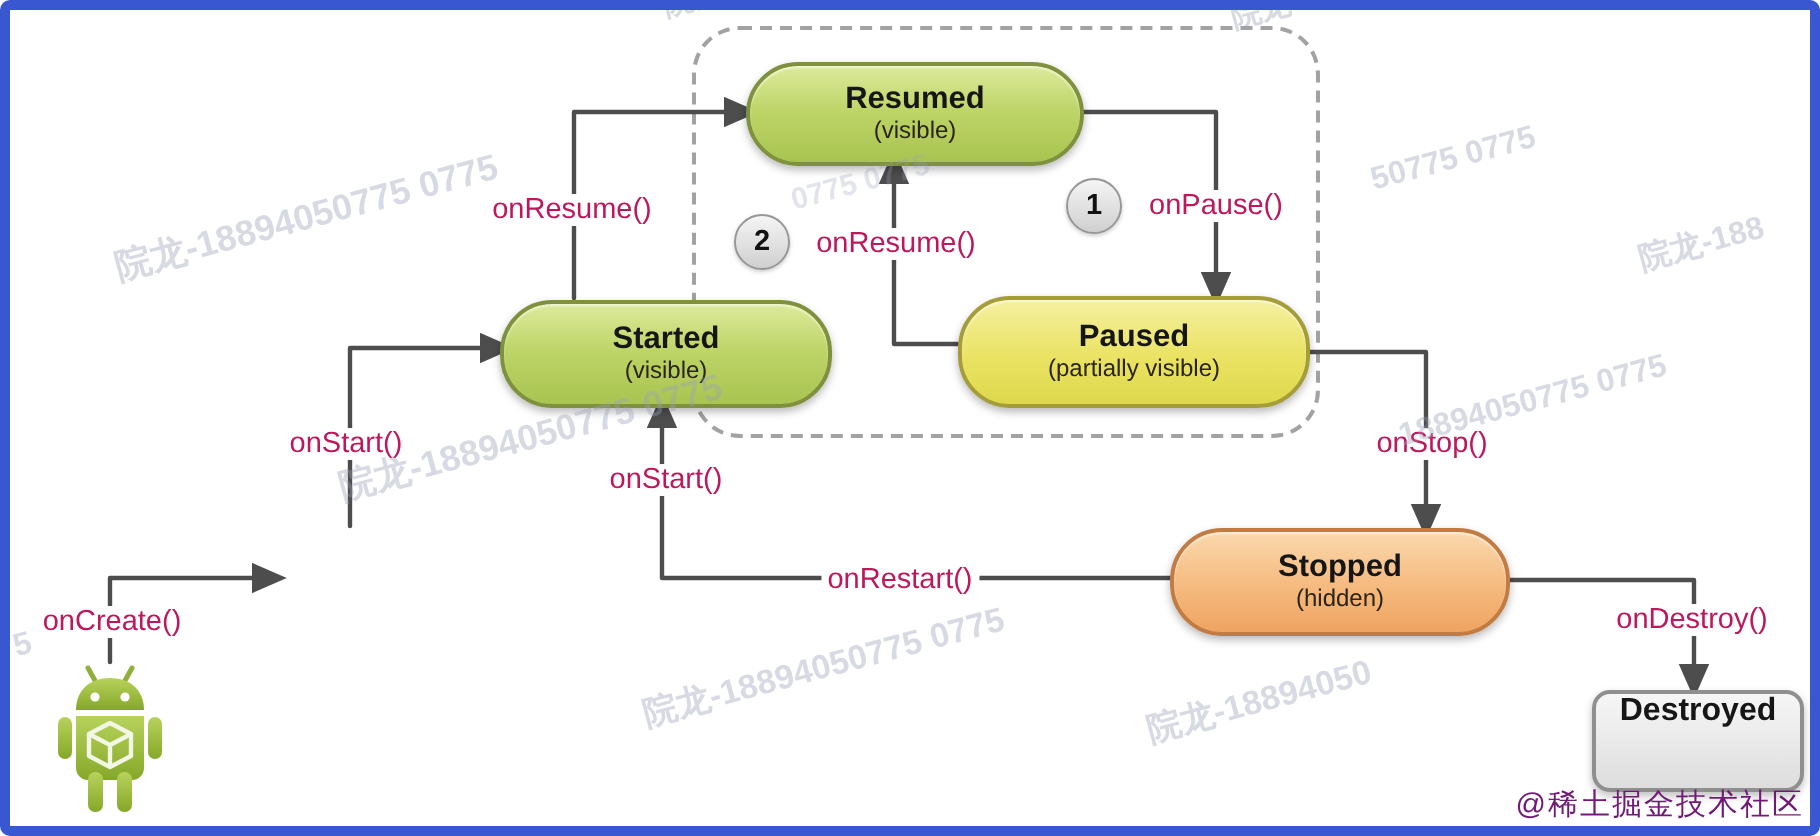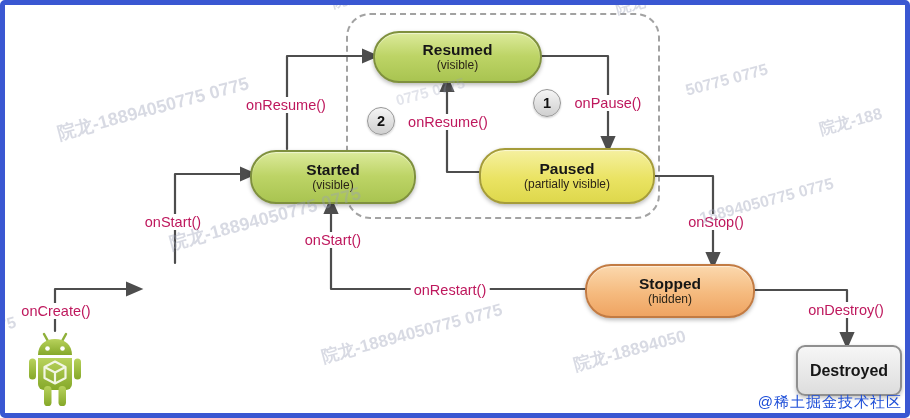--- a/index.html
+++ b/index.html
@@ -15,21 +15,21 @@
   .arrow-layer{position:absolute;left:0;top:0;z-index:3;pointer-events:none;}
   .pill{
     position:absolute;z-index:4;display:flex;flex-direction:column;align-items:center;justify-content:center;
     border-radius:26px;box-shadow:0 2px 4px rgba(0,0,0,.28), inset 0 1px 1px rgba(255,255,255,.55);
     text-align:left;line-height:1.15;
   }
   .pill-green{background:linear-gradient(180deg,#dcea9b 0%,#bdd466 48%,#a9c451 100%);border:2px solid #7f903e;}
   .pill-yellow{background:linear-gradient(180deg,#f5f0a0 0%,#eae363 55%,#ded84c 100%);border:2px solid #a59c3a;}
   .pill-orange{background:linear-gradient(180deg,#fbd8ad 0%,#f5ba7e 55%,#efa462 100%);border:2px solid #c27b43;}
   .box-gray{
-    position:absolute;z-index:4;display:flex;align-items:center;justify-content:center;
+    position:absolute;z-index:4;display:flex;justify-content:center;
     background:linear-gradient(180deg,#f6f6f6 0%,#dddddd 100%);border:2px solid #8f8f8f;border-radius:9px;
     box-shadow:0 2px 4px rgba(0,0,0,.25);
   }
   .pill-title{font-weight:bold;font-size:15.5px;color:#161616;}
   .pill-sub{font-size:12px;color:#2b2417;}
   .edge-label{
     position:absolute;z-index:5;transform:translate(-50%,-50%);
     background:#ffffff;padding:0 3px;font-size:14.5px;color:#be185d;white-space:nowrap;
   }
   .badge{
@@ -37,21 +37,21 @@
     width:26px;height:26px;border-radius:50%;
     background:linear-gradient(180deg,#f5f5f5,#cfcfcf);border:1.5px solid #979797;
     display:flex;align-items:center;justify-content:center;
     font-weight:bold;font-size:14.5px;color:#111;box-shadow:0 1px 2px rgba(0,0,0,.2);
   }
   .wm{
     position:absolute;z-index:6;color:#9aa0b8;opacity:.38;white-space:nowrap;
     transform:rotate(-15deg);transform-origin:left center;pointer-events:none;font-weight:bold;
   }
   .credit{
-    position:absolute;z-index:7;right:8px;bottom:6px;font-size:15px;color:#1d4ed8;letter-spacing:1px;
+    position:absolute;z-index:7;right:8px;bottom:6px;font-size:15px;color:#701a75;letter-spacing:1px;
   }
   .droid{position:absolute;z-index:4;}
 </style>
 </head>
 <body>
 
 <div id="stage">
 
   <div class="dashed-box"></div>
 

